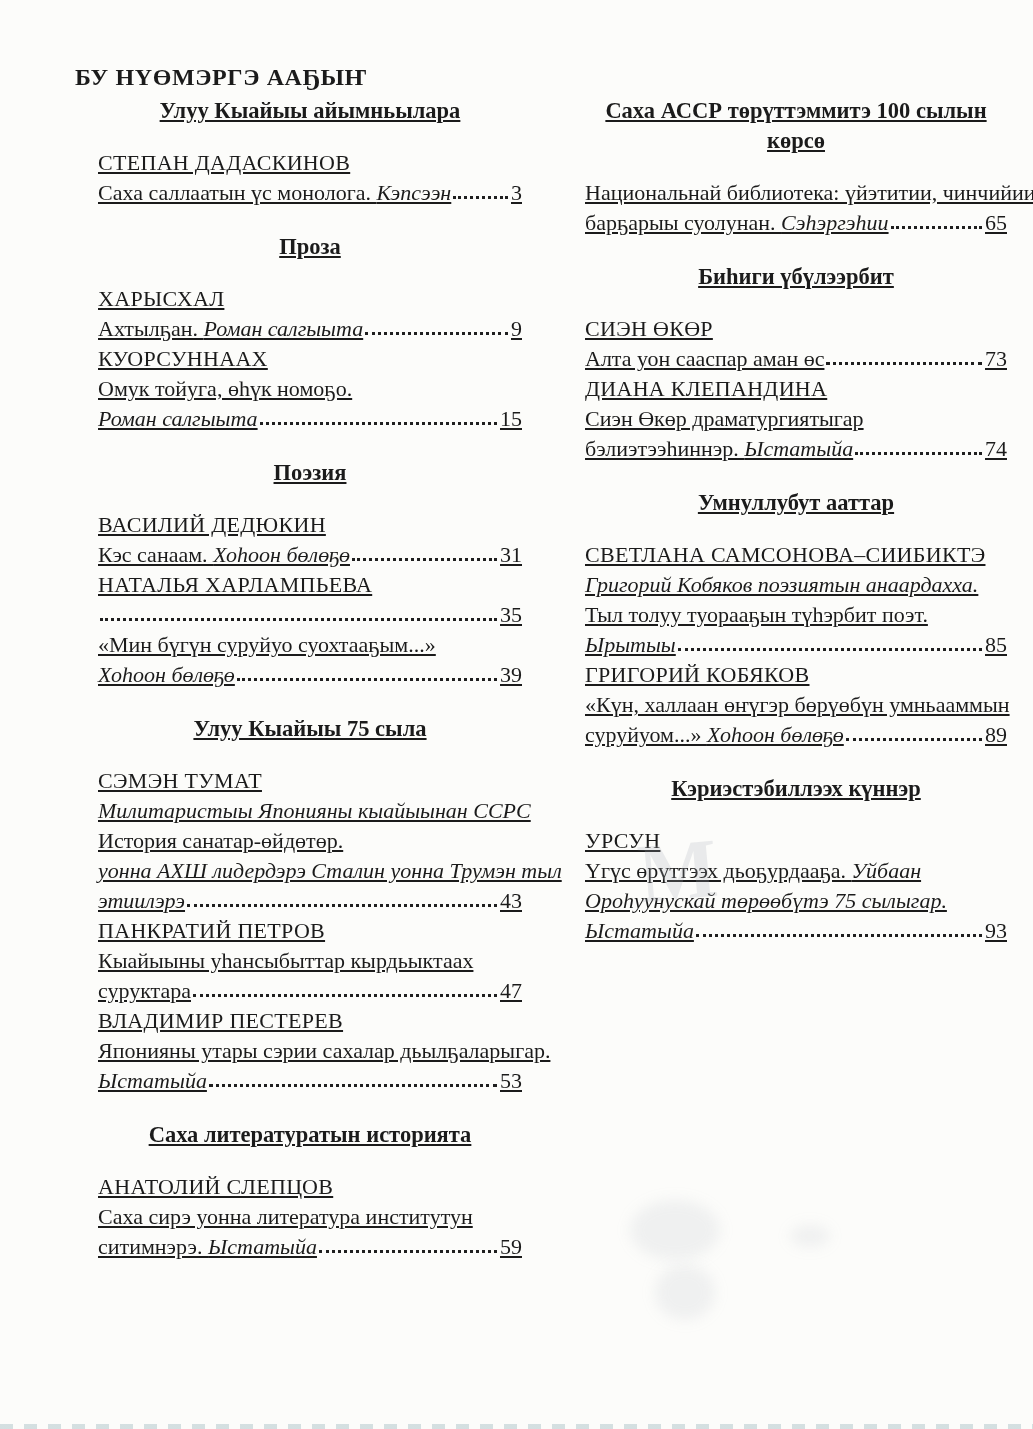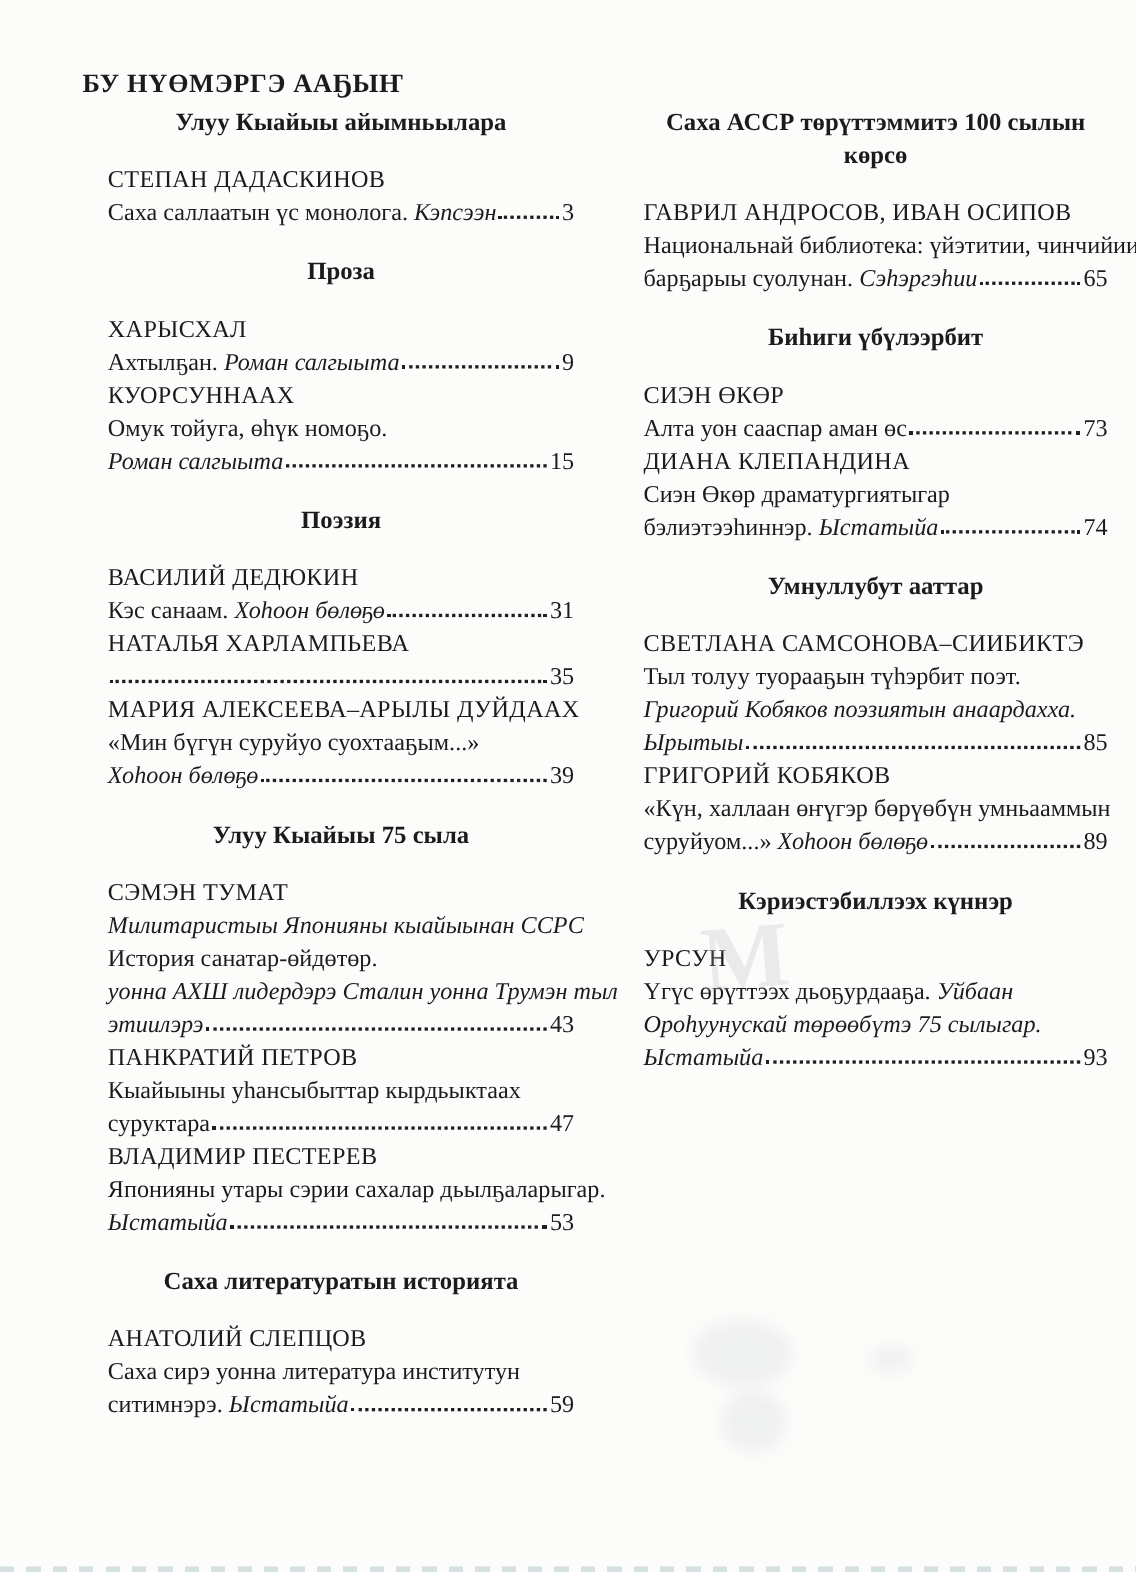--- a/index.html
+++ b/index.html
@@ -9,21 +9,21 @@
     position:relative;
     overflow:hidden;
     font-family:"Liberation Serif","DejaVu Serif",serif;
     color:#1b1b1b;
   }
   .page-header{
     position:absolute;left:75px;top:64px;
     font-size:24px;font-weight:700;letter-spacing:0.6px;
     white-space:nowrap;
   }
-  .column{position:absolute;top:88px;}
+  .column{position:absolute;top:88px;text-decoration:underline;}
   .column-left{left:98px;width:424px;}
   .column-right{left:585px;width:422px;}
   .section-heading{
     font-weight:700;font-size:22.5px;line-height:30px;
     text-align:center;
     margin:24px 0 22px 0;
   }
   .column .section-heading:first-child{margin-top:8px;}
   .author{
     font-size:22px;line-height:30px;letter-spacing:0.3px;
@@ -97,21 +97,20 @@
     <div class="toc-line">
       <span class="line-text"><span>Кэс санаам. </span><span class="it">Хоһоон бөлөҕө </span></span>
       <span class="dots"></span>
       <span class="page-num">31</span>
     </div>
     <div class="author">НАТАЛЬЯ ХАРЛАМПЬЕВА</div>
     <div class="toc-line">
       <span class="dots"></span>
       <span class="page-num">35</span>
     </div>
-    <div class="author">МАРИЯ АЛЕКСЕЕВА–АРЫЛЫ ДУЙДААХ</div>
     <div class="toc-line">
       <span class="line-text"><span>«Мин бүгүн суруйуо суохтааҕым...»</span></span>
     </div>
     <div class="toc-line">
       <span class="line-text"><span class="it">Хоһоон бөлөҕө </span></span>
       <span class="dots"></span>
       <span class="page-num">39</span>
     </div>
     <div class="section-heading">Улуу Кыайыы 75 сыла</div>
     <div class="author">СЭМЭН ТУМАТ</div>
@@ -153,21 +152,20 @@
       <span class="line-text"><span>Саха сирэ уонна литература институтун</span></span>
     </div>
     <div class="toc-line">
       <span class="line-text"><span>ситимнэрэ. </span><span class="it">Ыстатыйа </span></span>
       <span class="dots"></span>
       <span class="page-num">59</span>
     </div>
   </div>
 <div class="column column-right">
     <div class="section-heading">Саха АССР төрүттэммитэ 100 сылын көрсө</div>
-    <div class="author">ГАВРИЛ АНДРОСОВ, ИВАН ОСИПОВ</div>
     <div class="toc-line">
       <span class="line-text"><span>Национальнай библиотека: үйэтитии, чинчийии,</span></span>
     </div>
     <div class="toc-line">
       <span class="line-text"><span>барҕарыы суолунан. </span><span class="it">Сэһэргэһии</span></span>
       <span class="dots"></span>
       <span class="page-num">65</span>
     </div>
     <div class="section-heading">Биһиги үбүлээрбит</div>
     <div class="author">СИЭН ӨКӨР</div>
@@ -181,24 +179,24 @@
       <span class="line-text"><span>Сиэн Өкөр драматургиятыгар</span></span>
     </div>
     <div class="toc-line">
       <span class="line-text"><span>бэлиэтээһиннэр. </span><span class="it">Ыстатыйа </span></span>
       <span class="dots"></span>
       <span class="page-num">74</span>
     </div>
     <div class="section-heading">Умнуллубут ааттар</div>
     <div class="author">СВЕТЛАНА САМСОНОВА–СИИБИКТЭ</div>
     <div class="toc-line">
+      <span class="line-text"><span class="it">Григорий Кобяков поэзиятын анаардахха.</span></span>
+    </div>
+    <div class="toc-line">
       <span class="line-text"><span>Тыл толуу туорааҕын түһэрбит поэт.</span></span>
-    </div>
-    <div class="toc-line">
-      <span class="line-text"><span class="it">Григорий Кобяков поэзиятын анаардахха.</span></span>
     </div>
     <div class="toc-line">
       <span class="line-text"><span class="it">Ырытыы</span></span>
       <span class="dots"></span>
       <span class="page-num">85</span>
     </div>
     <div class="author">ГРИГОРИЙ КОБЯКОВ</div>
     <div class="toc-line">
       <span class="line-text"><span>«Күн, халлаан өҥүгэр бөрүөбүн умньааммын</span></span>
     </div>

